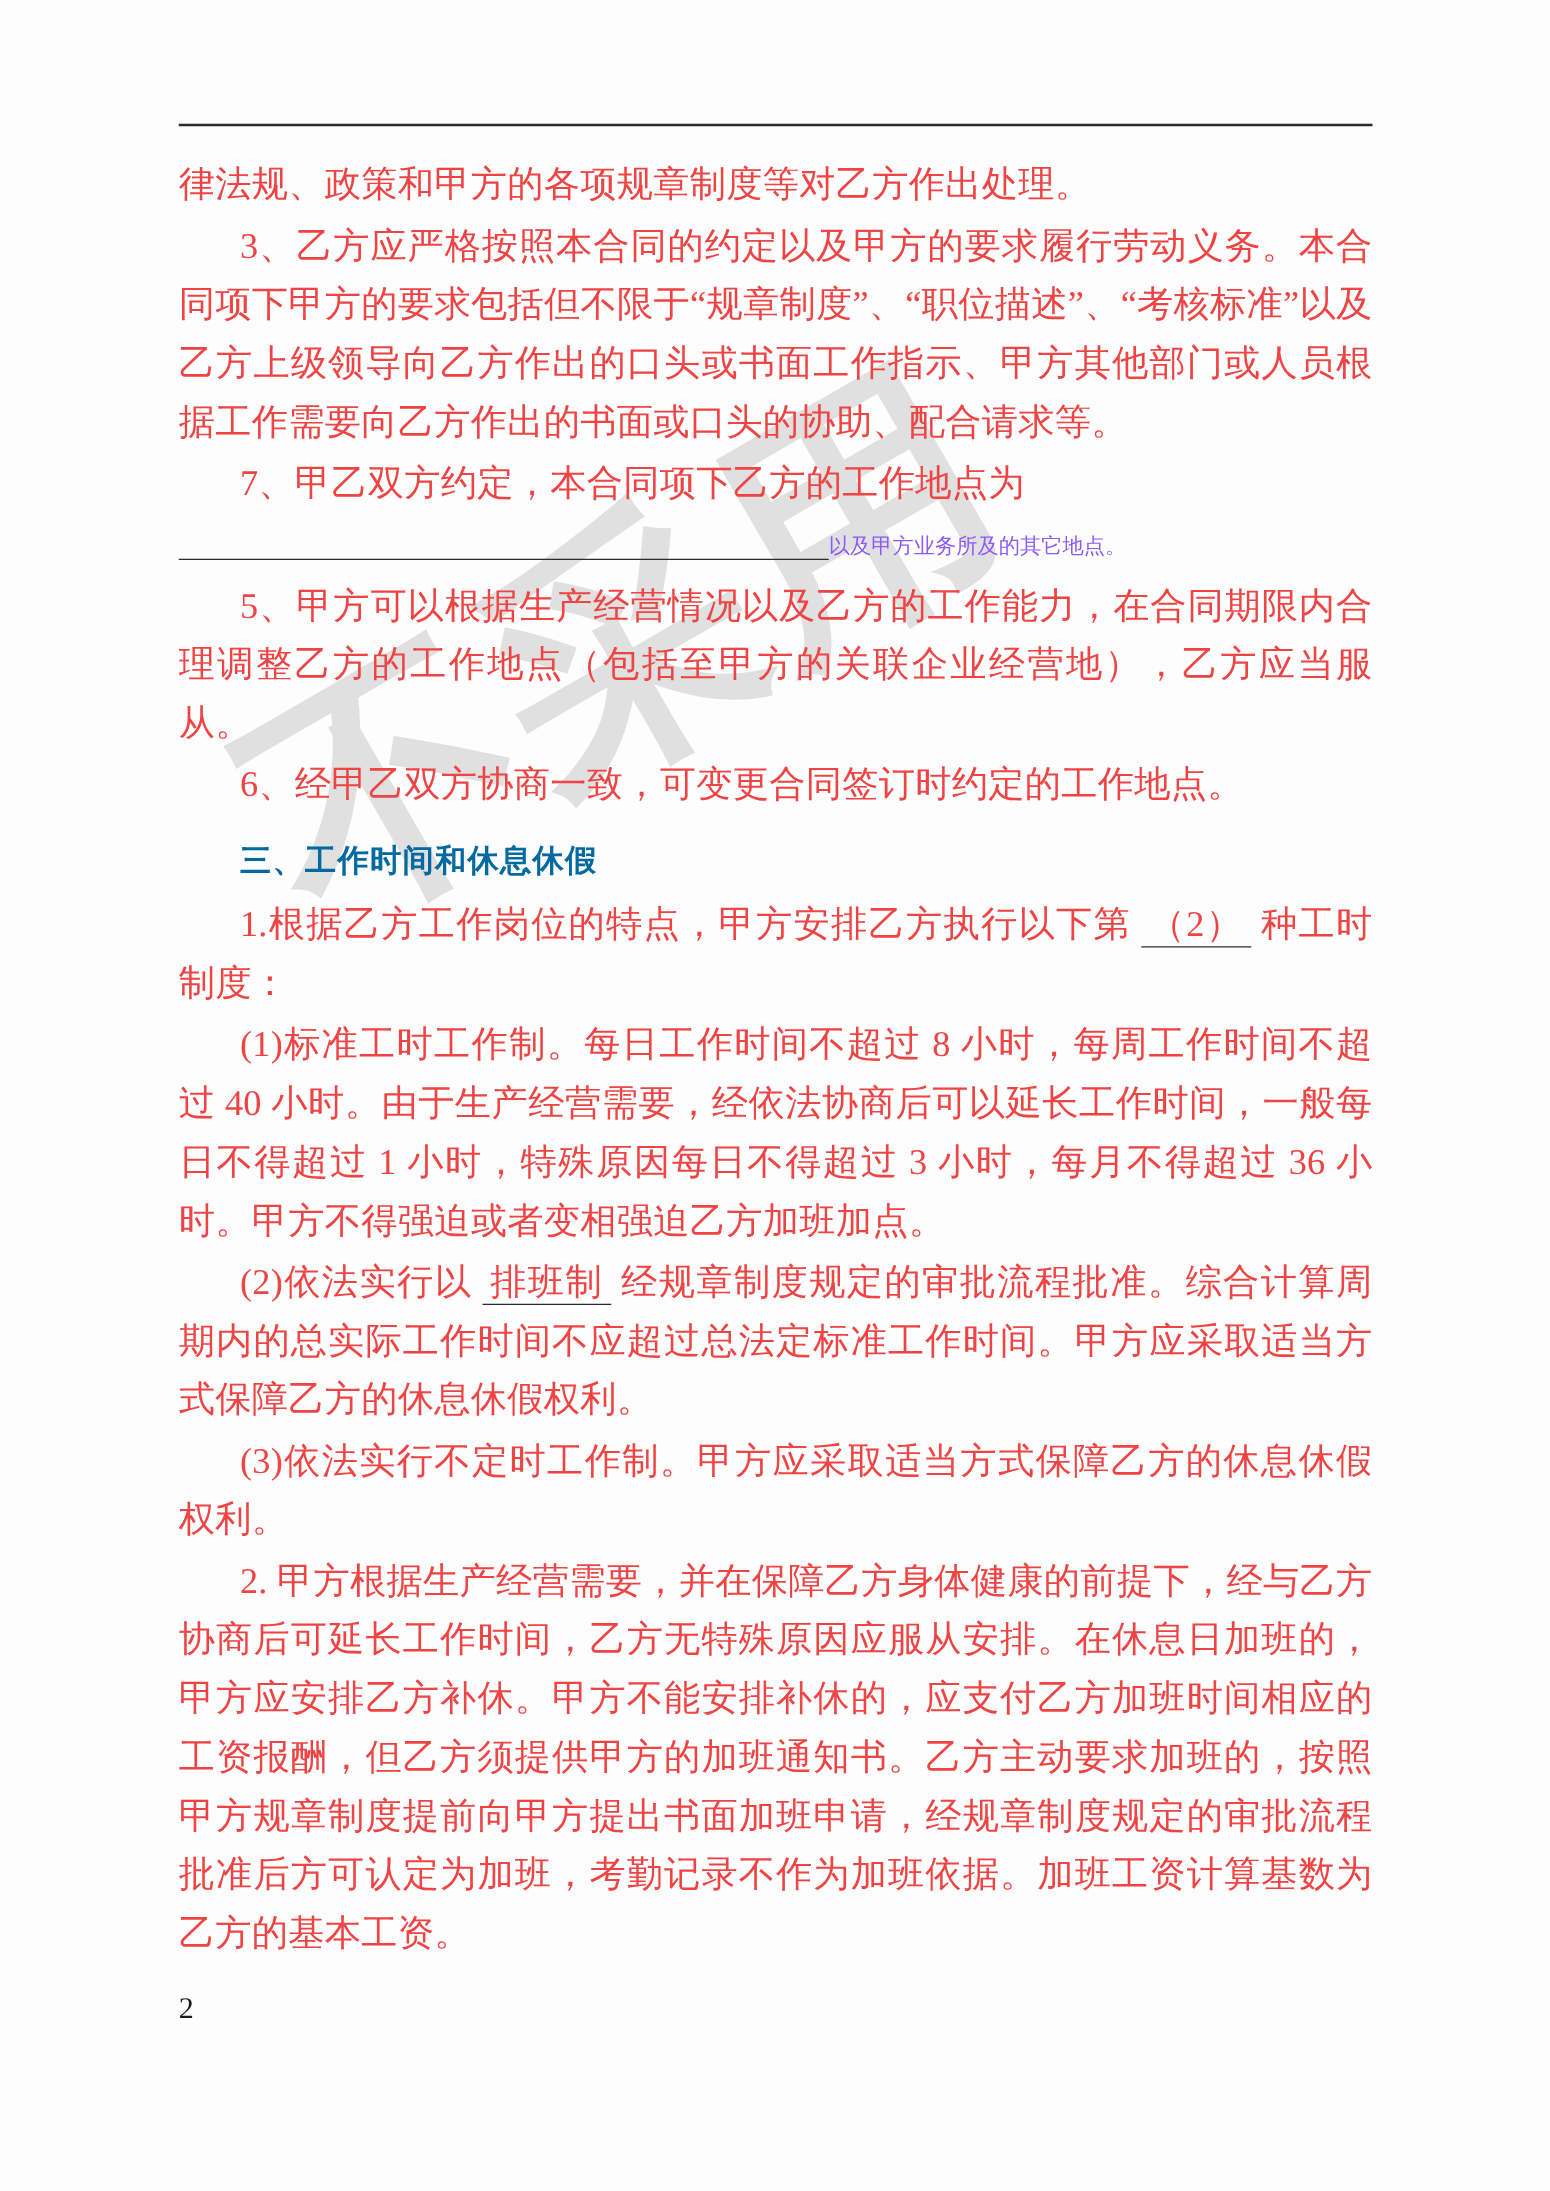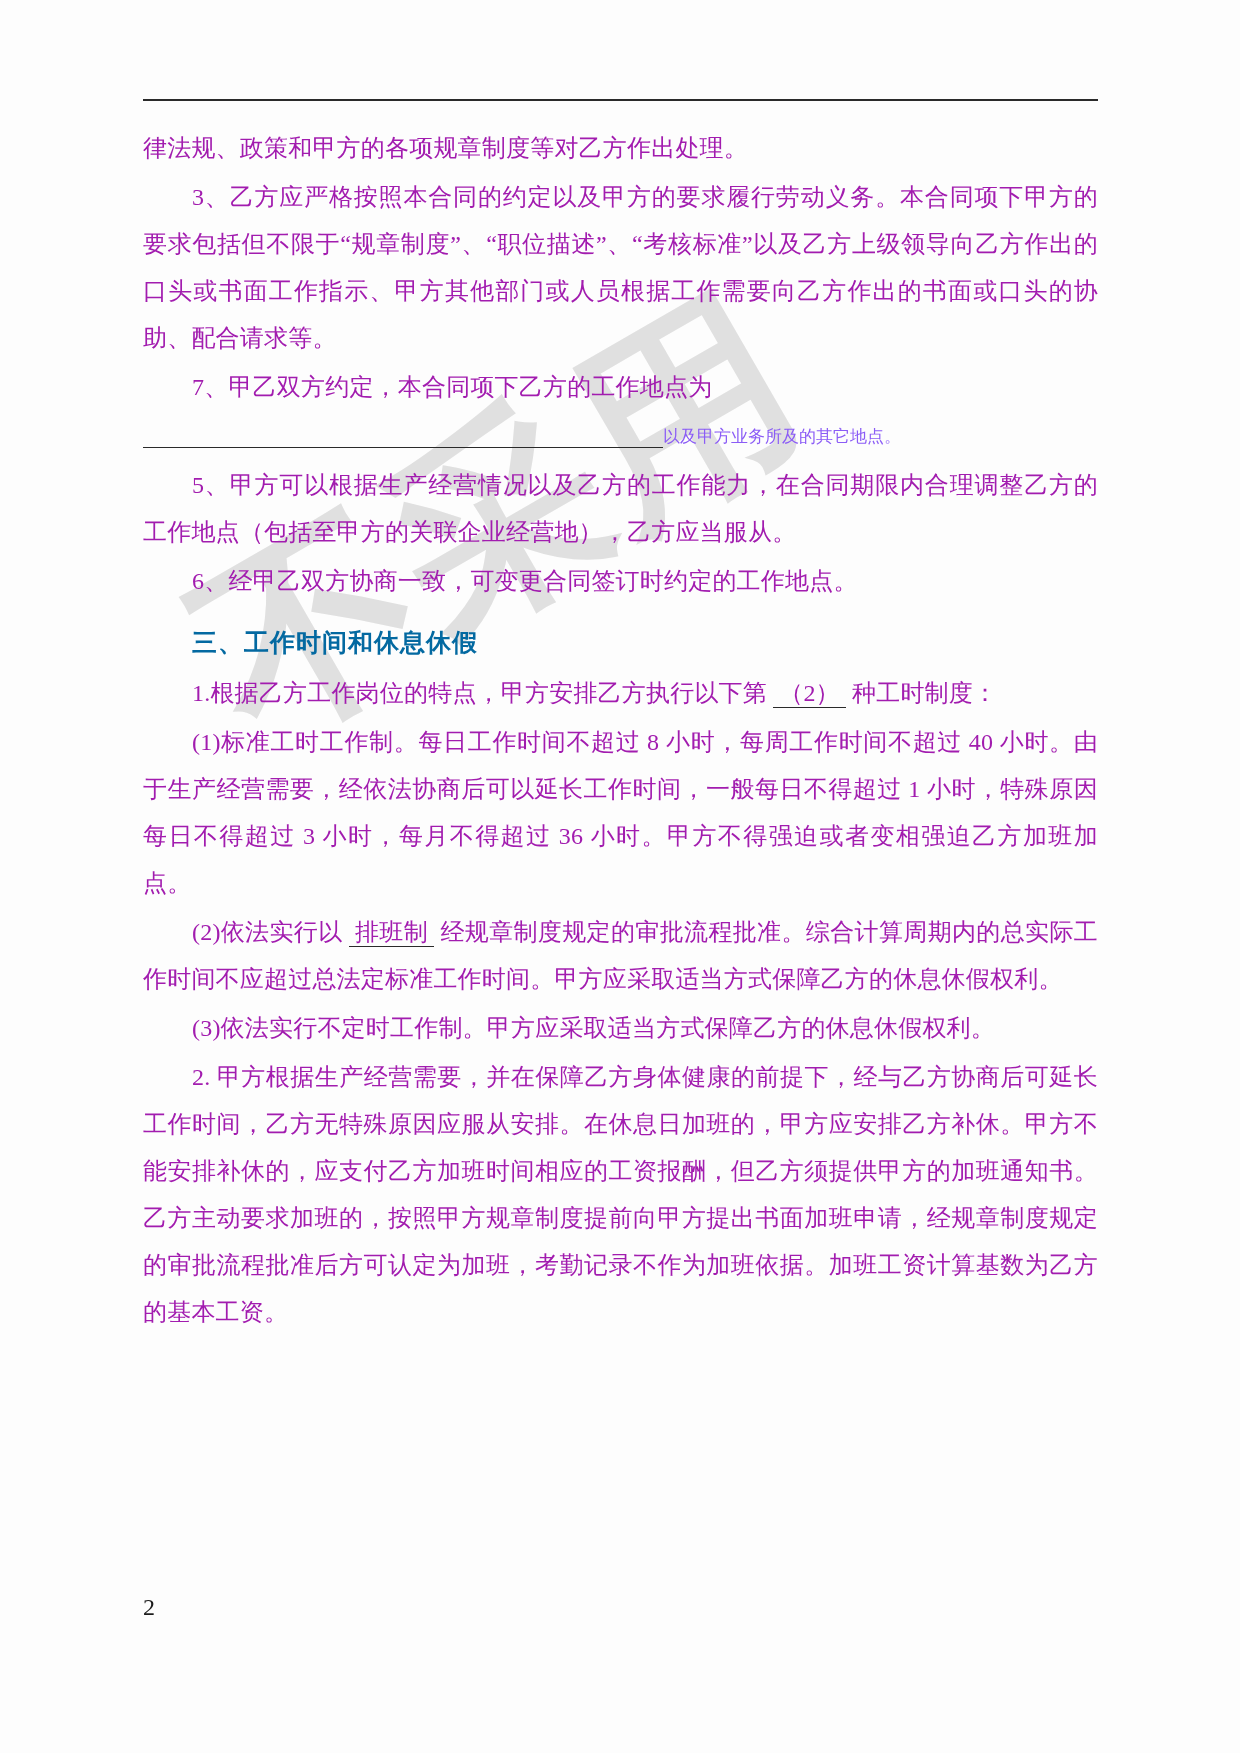--- a/index.html
+++ b/index.html
@@ -54,23 +54,23 @@
   }
   .body-area {
     position: absolute;
     left: 143px;
     top: 125px;
     width: 955px;
     z-index: 2;
   }
   p.para {
     margin: 0 0 2px 0;
-    font-size: 24px;
+    font-size: 29px;
     line-height: 47px;
-    color: #a21caf;
+    color: #ef4444;
     text-align: justify;
     text-justify: inter-ideograph;
     letter-spacing: 0.2px;
   }
   p.indent {
     text-indent: 49px;
   }
   h2.section-title {
     margin: 14px 0 4px 0;
     font-family: "Liberation Sans", "DejaVu Sans", sans-serif;

